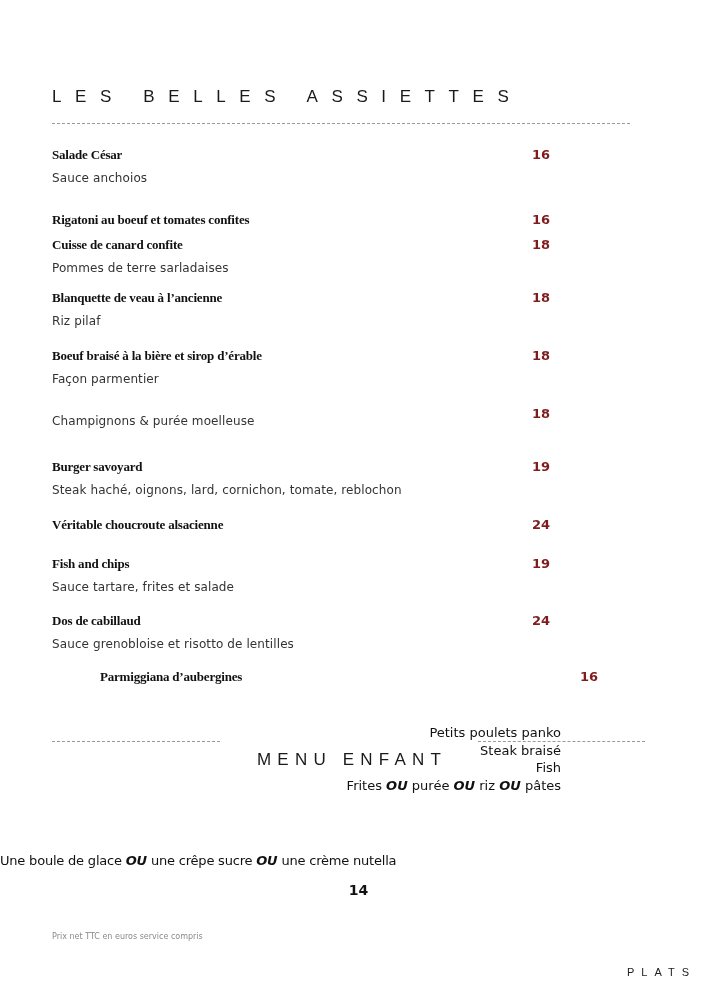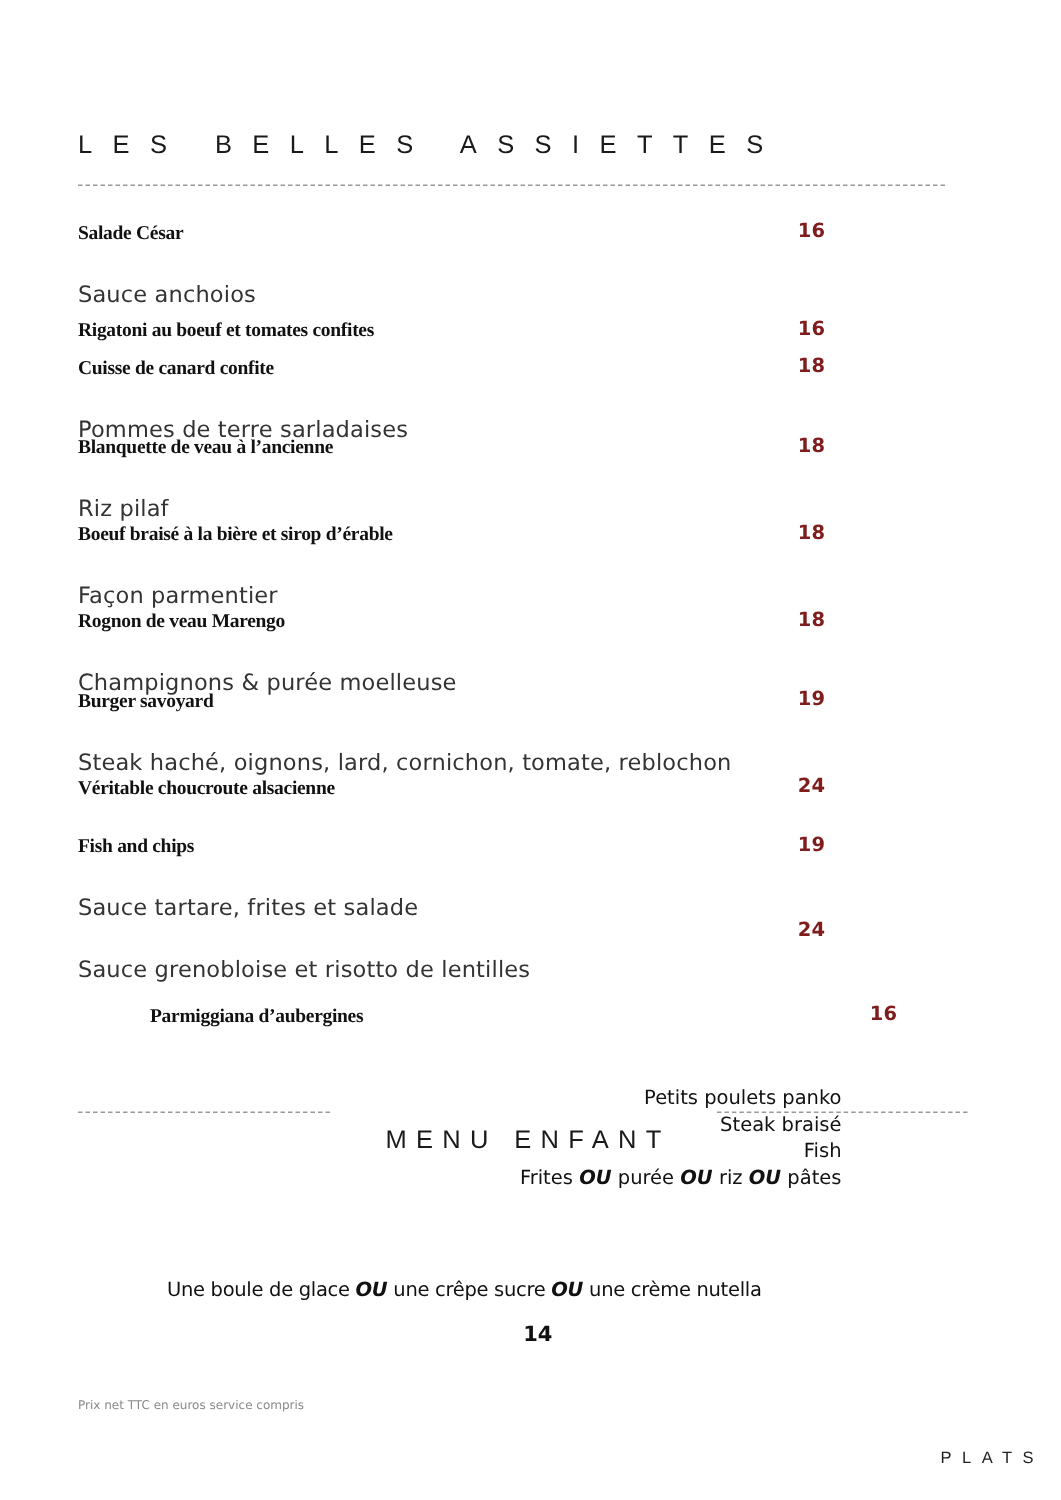--- a/index.html
+++ b/index.html
@@ -15,43 +15,43 @@
     .dash-full {
       position: absolute; left: 52px; top: 123px; width: 578px; height: 0;
       border-top: 1px dashed #9a9a9a;
     }
     .item { position: absolute; left: 52px; width: 500px; }
     .item-name {
       font-family: Liberation Serif, serif; font-weight: bold; font-size: 13px;
       color: #111; white-space: nowrap; letter-spacing: -0.2px;
     }
     .item-desc {
-      font-family: "DejaVu Sans", sans-serif; font-size: 15px; color: #333;
-      margin-top: 24px; white-space: nowrap; letter-spacing: 0.1px;
+      font-family: "DejaVu Sans", sans-serif; font-size: 12px; color: #333;
+      margin-top: 8px; white-space: nowrap; letter-spacing: 0.1px;
     }
     .item-price {
       position: absolute; left: 478px; top: 0; width: 20px; text-align: right;
       font-family: "DejaVu Sans", sans-serif; font-weight: bold; font-size: 13px; color: #7f1d1d;
     }
     .enfant-header { position: absolute; left: 52px; top: 730px; width: 593px; height: 20px; }
     .dash-left { position: absolute; left: 0; top: 11px; width: 168px; border-top: 1px dashed #9a9a9a; }
     .dash-right { position: absolute; left: 426px; top: 11px; width: 167px; border-top: 1px dashed #9a9a9a; }
     .enfant-title {
       position: absolute; left: 205px; top: 0;
       font-family: "Liberation Sans", sans-serif; font-size: 17px;
       letter-spacing: 6.2px; color: #1a1a1a; white-space: nowrap; margin-top: 20px;
     }
     .enfant-body {
       position: absolute; left: 0; top: 724px; width: 561px; text-align: right;
       font-family: "DejaVu Sans", sans-serif; font-size: 13px; color: #111; line-height: 17.5px;
     }
     .enfant-line { display: block; white-space: nowrap; }
     .b { font-weight: bold; font-style: italic; }
     .dessert {
-      position: absolute; left: 0; top: 853px; width: 619px; text-align: center;
+      position: absolute; left: 0; top: 853px; width: 619px; 
       font-family: "DejaVu Sans", sans-serif; font-size: 13px; color: #111; white-space: nowrap;
       letter-spacing: -0.2px;
     }
     .enfant-price {
       position: absolute; left: 0; top: 882px; width: 717px; text-align: center;
       font-family: "DejaVu Sans", sans-serif; font-weight: bold; font-size: 14px; color: #111;
     }
     .footnote {
       position: absolute; left: 52px; top: 932px;
       font-family: "DejaVu Sans", sans-serif; font-size: 8px; color: #8a8a8a; white-space: nowrap;
@@ -87,39 +87,39 @@
       <div class="item-name">Blanquette de veau à l’ancienne</div>
       <div class="item-desc">Riz pilaf</div>
       <div class="item-price">18</div>
     </div>
     <div class="item" style="top: 348px;">
       <div class="item-name">Boeuf braisé à la bière et sirop d’érable</div>
       <div class="item-desc">Façon parmentier</div>
       <div class="item-price">18</div>
     </div>
     <div class="item" style="top: 406px;">
-      <div class="item-name">Rognon de veau Marengo</div>
       <div class="item-desc">Champignons &amp; purée moelleuse</div>
       <div class="item-price">18</div>
     </div>
     <div class="item" style="top: 459px;">
       <div class="item-name">Burger savoyard</div>
       <div class="item-desc">Steak haché, oignons, lard, cornichon, tomate, reblochon</div>
       <div class="item-price">19</div>
     </div>
     <div class="item" style="top: 517px;">
       <div class="item-name">Véritable choucroute alsacienne</div>
       <div class="item-price">24</div>
     </div>
     <div class="item" style="top: 556px;">
       <div class="item-name">Fish and chips</div>
       <div class="item-desc">Sauce tartare, frites et salade</div>
       <div class="item-price">19</div>
     </div>
     <div class="item" style="top: 613px;">
+      <div class="item-name">Dos de cabillaud</div>
       <div class="item-desc">Sauce grenobloise et risotto de lentilles</div>
       <div class="item-price">24</div>
     </div>
     <div class="item" style="top: 669px; margin-left: 48px;">
       <div class="item-name">Parmiggiana d’aubergines</div>
       <div class="item-price">16</div>
     </div>
   </div>
 
 <div class="enfant-header">

